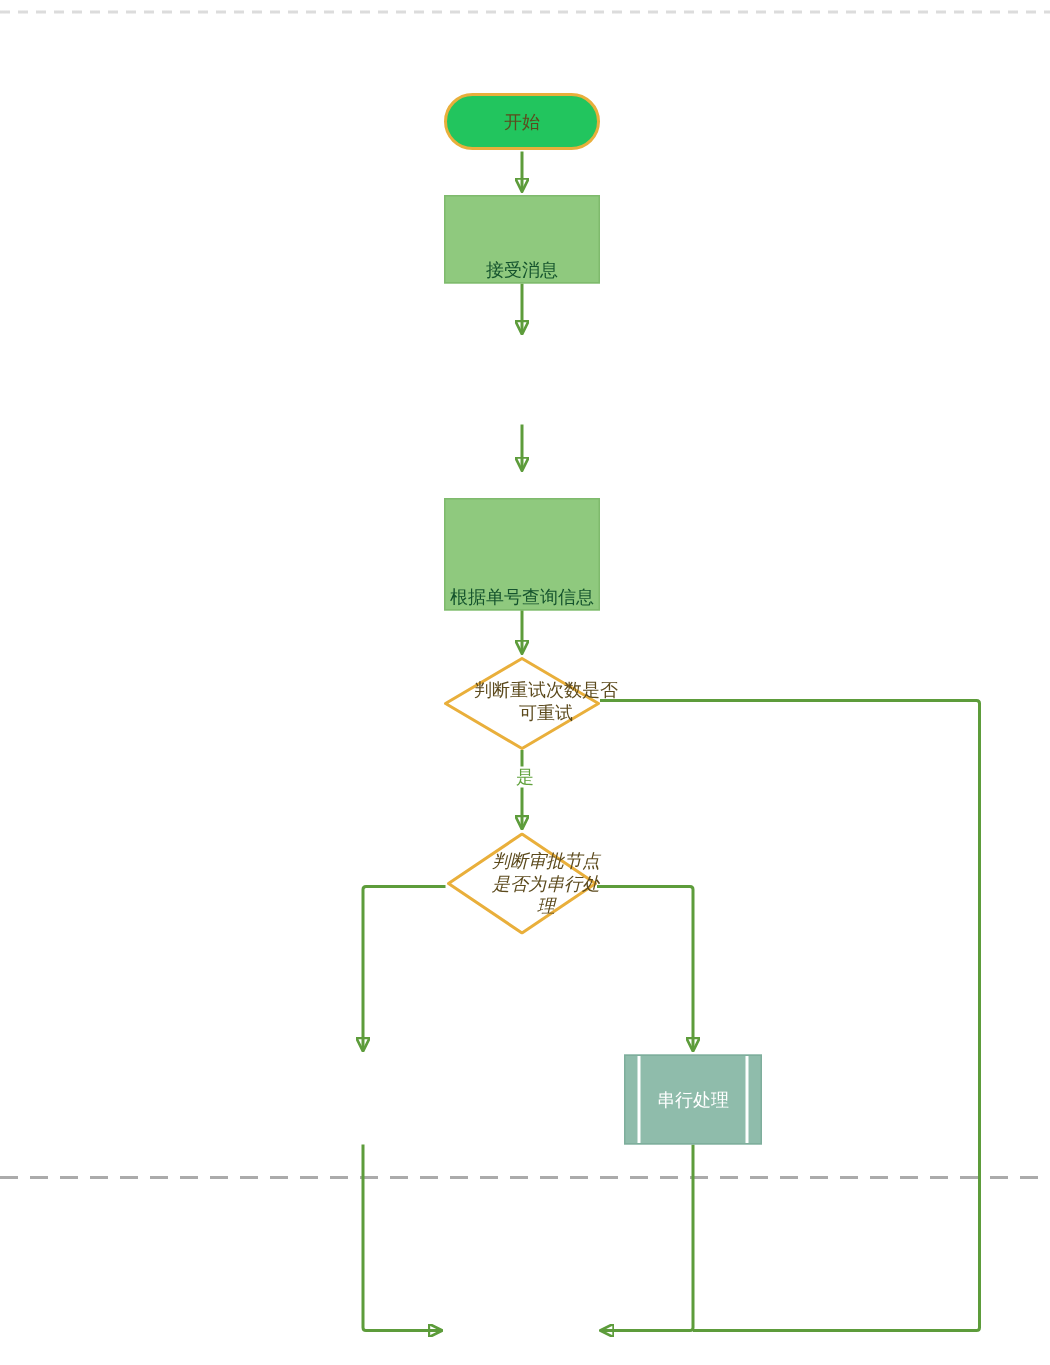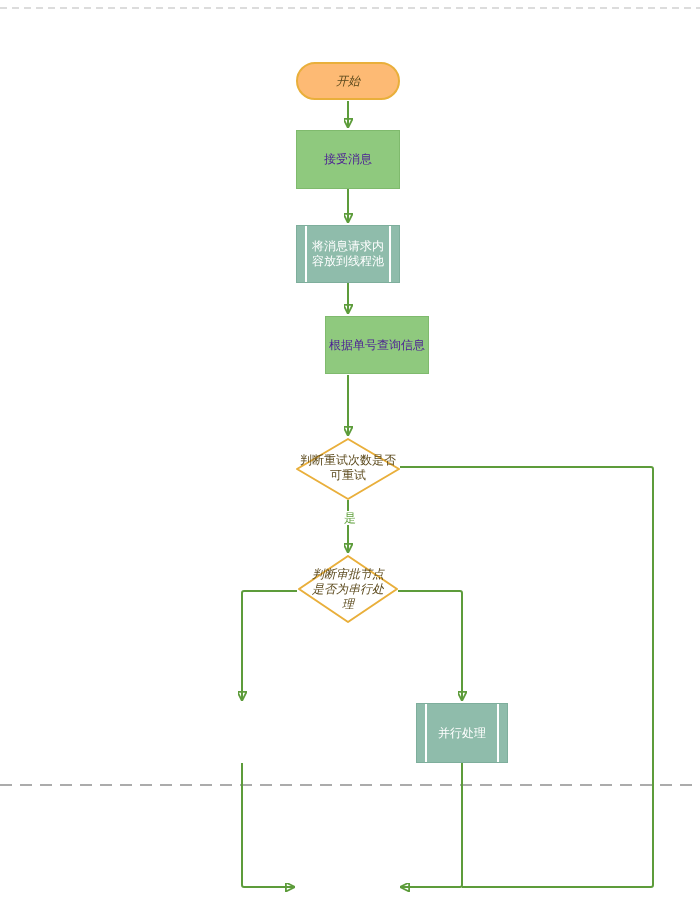--- a/index.html
+++ b/index.html
@@ -12,49 +12,49 @@
   .page-line.top{top:7px;background:repeating-linear-gradient(90deg,#dcdcdc 0 7px,transparent 7px 12px);}
   .page-line.middle{top:784px;background:repeating-linear-gradient(90deg,#ababab 0 12px,transparent 12px 20px);}
   
   #edges{position:absolute;left:0;top:0;width:700px;height:910px;}
   #edges path{fill:none;stroke:#5d9c3b;stroke-width:2;stroke-linejoin:round;}
   
   .node{position:absolute;box-sizing:border-box;display:flex;align-items:center;justify-content:center;
         font-size:12px;line-height:15px;text-align:center;word-break:break-all;}
   
   .terminator{
-    background:#fdba74;border:2px solid #e9af3b;border-radius:19px;color:#5c4a1d;font-style:italic;
+    background:#22c55e;border:2px solid #e9af3b;border-radius:19px;color:#5c4a1d;
   }
   
   .process{
-    background:#8fc97e;border:1px solid #7fba6d;color:#4c1d95;padding:0 2px;
+    background:#8fc97e;border:1px solid #7fba6d;color:#14532d;padding:0 2px;align-items:flex-end;
   }
   
   .predefined{
     background:#8fbcab;border:1px solid #7eae9c;color:#ffffff;padding:0 12px;position:absolute;
   }
   .predefined::before,.predefined::after{
     content:"";position:absolute;top:0;bottom:0;width:2px;background:#ffffff;
   }
   .predefined::before{left:8px;}
   .predefined::after{right:8px;}
   
   .decision-wrap{position:absolute;}
   .decision-label{
-    position:absolute;font-size:12px;line-height:15px;text-align:center;color:#5c4a1d;word-break:break-all;
+    position:absolute;font-size:12px;line-height:15px;text-align:center;color:#5c4a1d;word-break:break-all;margin-left:16px;
   }
   .edge-label{
     position:absolute;font-size:12px;line-height:14px;color:#60a13c;background:#ffffff;
     padding:0 2px;text-align:center;
   }
   
   #start-node    {left:296px;top:62px; width:104px;height:38px;}
   #receive-node  {left:296px;top:130px;width:104px;height:59px;}
   #threadpool-node{left:296px;top:225px;width:104px;height:58px;}
-  #query-node    {left:296px;top:316px;width:104px;height:58px;margin-left:29px;}
+  #query-node    {left:296px;top:332px;width:104px;height:75px;}
   #diamond1-wrap {left:296px;top:438px;width:104px;height:62px;}
   #diamond1-label{left:300px;top:453px;width:96px;}
   #yes-label     {left:339px;top:511px;width:18px;}
   #diamond2-wrap {left:298px;top:555px;width:100px;height:68px;}
   #diamond2-label{left:308px;top:567px;width:80px;font-style:italic;}
   #serial-node   {left:196px;top:703px;width:92px;height:60px;}
   #parallel-node {left:416px;top:703px;width:92px;height:60px;}
   #end-node      {left:297px;top:868px;width:101px;height:38px;}
 </style>
 </head>
@@ -84,23 +84,20 @@
   </svg>
 
   <div id="start-node" class="node terminator">
     <span>开始</span>
   </div>
 
   <div id="receive-node" class="node process">
     <span>接受消息</span>
   </div>
 
-  <div id="threadpool-node" class="node predefined">
-    <span>将消息请求内容放到线程池</span>
-  </div>
 
   <div id="query-node" class="node process">
     <span>根据单号查询信息</span>
   </div>
 
   <div id="diamond1-wrap" class="decision-wrap">
     <svg width="104" height="62" xmlns="http://www.w3.org/2000/svg">
       <polygon points="52,1 103,31 52,61 1,31" fill="#ffffff" stroke="#e9af3b" stroke-width="2" stroke-linejoin="round"></polygon>
     </svg>
   </div>
@@ -110,17 +107,17 @@
 
   <div id="diamond2-wrap" class="decision-wrap">
     <svg width="100" height="68" xmlns="http://www.w3.org/2000/svg">
       <polygon points="50,1 99,34 50,67 1,34" fill="#ffffff" stroke="#e9af3b" stroke-width="2" stroke-linejoin="round"></polygon>
     </svg>
   </div>
   <div id="diamond2-label" class="decision-label">判断审批节点是否为串行处理</div>
 
 
   <div id="parallel-node" class="node predefined">
-    <span>并行处理</span>
+    <span>串行处理</span>
   </div>
 
 
 </div>
 
 </body></html>

